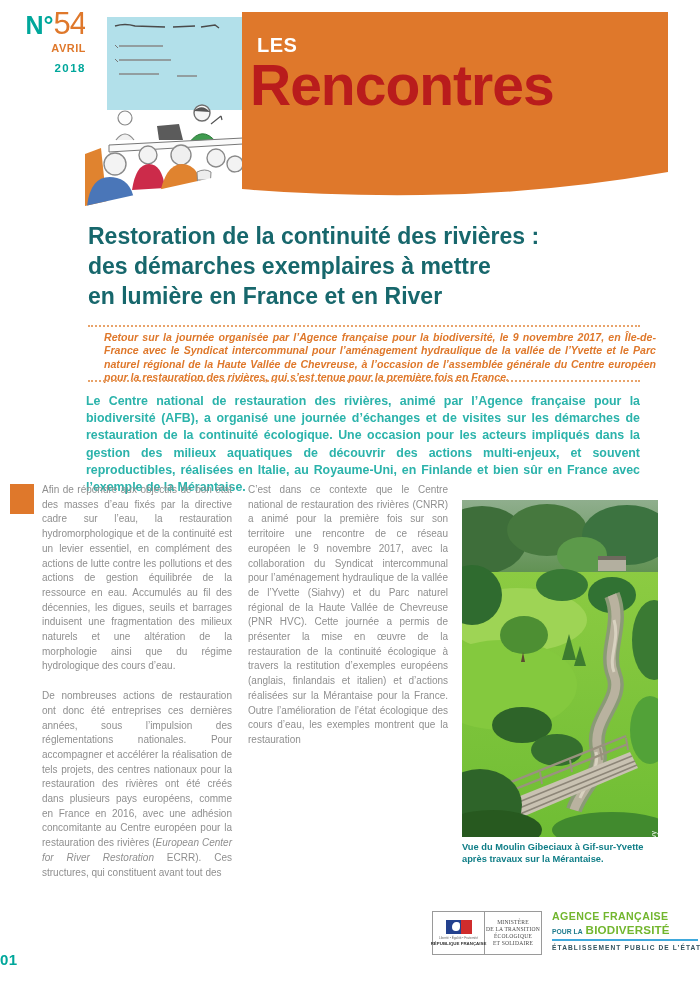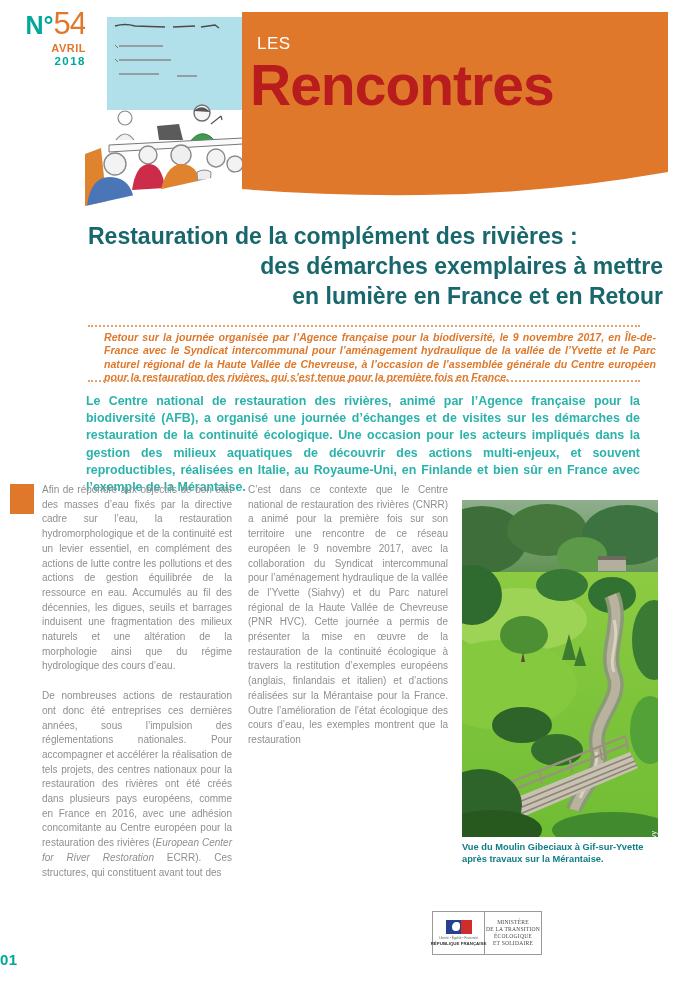--- a/index.html
+++ b/index.html
@@ -5,33 +5,33 @@
   html,body{margin:0;padding:0;background:#e9e9e9;}
   .page{
     position:relative;width:700px;height:991px;margin:0 auto;background:#ffffff;
     font-family:"Liberation Sans",sans-serif;overflow:hidden;
   }
   
   .issue{position:absolute;left:12px;top:8px;width:74px;text-align:right;line-height:1;}
   .issue .no{color:#00a79b;font-weight:bold;font-size:25px;}
   .issue .num{color:#df782b;font-weight:normal;font-size:31px;letter-spacing:-1px;}
   .issue .month{color:#df782b;font-weight:bold;font-size:11px;margin-top:4px;letter-spacing:.5px;}
-  .issue .year{color:#00a79b;font-weight:bold;font-size:11.5px;margin-top:2px;letter-spacing:1.5px;}
+  .issue .year{color:#00a79b;font-weight:bold;font-size:11.5px;margin-top:9px;letter-spacing:1.5px;}
   .illustration{
     position:absolute;left:85px;top:12px;width:158px;height:194px;background:#fff;
     clip-path:polygon(0 0,100% 0,100% 82%,0 100%);
   }
   .banner{position:absolute;left:242px;top:12px;width:426px;height:186px;}
   .banner svg{position:absolute;left:0;top:0;}
-  .banner .les{position:absolute;left:15px;top:22px;color:#fff;font-weight:normal;font-size:17px;letter-spacing:.5px;}
+  .banner .les{position:absolute;left:15px;top:22px;color:#fff;font-weight:bold;font-size:20px;letter-spacing:.5px;}
   .banner .rencontres{position:absolute;left:8px;top:40px;color:#b91c1c;font-weight:bold;font-size:57px;letter-spacing:-1px;}
   
   .headline{position:absolute;left:88px;top:221px;width:575px;color:#17676c;font-size:23px;line-height:30px;}
   .headline .l1{font-weight:bold;}
-  .headline .l2{font-weight:600;text-align:right;}
+  .headline .l2{font-weight:600;}
   .dotted{position:absolute;left:88px;width:552px;border-top:2px dotted #e8a36a;height:0;}
   .rule1{top:325px;}
   .rule2{top:380px;}
   .standfirst{
     position:absolute;left:104px;top:331px;width:552px;color:#df782b;
     font-size:10.6px;line-height:13.4px;font-weight:bold;font-style:italic;text-align:justify;
   }
   .lede{
     position:absolute;left:86px;top:393px;width:554px;color:#2bb3ab;
     font-size:12.4px;line-height:17.2px;font-weight:bold;text-align:justify;
@@ -121,23 +121,23 @@
 
   <div class="banner">
     <svg width="426" height="186" viewBox="0 0 426 186">
       <path d="M0,0 H426 V160 Q300,182 180,183 Q80,184 0,177 Z" fill="#df782b"></path>
     </svg>
     <div class="les">LES</div>
     <div class="rencontres">Rencontres</div>
   </div>
 
   <div class="headline">
-    <div class="l1">Restauration de la complément des rivières :</div>
+    <div class="l1">Restoration de la continuité des rivières :</div>
     <div class="l2">des démarches exemplaires à mettre</div>
-    <div class="l2">en lumière en France et en Retour</div>
+    <div class="l2">en lumière en France et en River</div>
   </div>
 
   <div class="dotted rule1"></div>
 
   <div class="standfirst">Retour sur la journée organisée par l’Agence française pour la biodiversité, le 9 novembre 2017, en Île-de-France avec le Syndicat intercommunal pour l’aménagement hydraulique de la vallée de l’Yvette et le Parc naturel régional de la Haute Vallée de Chevreuse, à l’occasion de l’assemblée générale du Centre européen pour la restauration des rivières, qui s’est tenue pour la première fois en France.</div>
 
   <div class="dotted rule2"></div>
 
   <div class="lede">Le Centre national de restauration des rivières, animé par l’Agence française pour la biodiversité (AFB), a organisé une journée d’échanges et de visites sur les démarches de restauration de la continuité écologique. Une occasion pour les acteurs impliqués dans la gestion des milieux aquatiques de découvrir des actions multi-enjeux, et souvent reproductibles, réalisées en Italie, au Royaume-Uni, en Finlande et bien sûr en France avec l’exemple de la Mérantaise.</div>
 
@@ -213,16 +213,25 @@
       <div class="republique">RÉPUBLIQUE FRANÇAISE</div>
     </div>
     <div class="right">
       <div>MINISTÈRE</div>
       <div>DE LA TRANSITION</div>
       <div>ÉCOLOGIQUE</div>
       <div>ET SOLIDAIRE</div>
     </div>
   </div>
 
+  <div class="afb">
+    <div class="a1">AGENCE FRANÇAISE</div>
+    <div class="a2">
+      <span class="small">POUR LA</span>
+      <span class="big">BIODIVERSITÉ</span>
+    </div>
+    <div class="line"></div>
+    <div class="a3">ÉTABLISSEMENT PUBLIC DE L’ÉTAT</div>
+  </div>
 
   <div class="pagenum">01</div>
 
 </div>
 
 </body></html>

